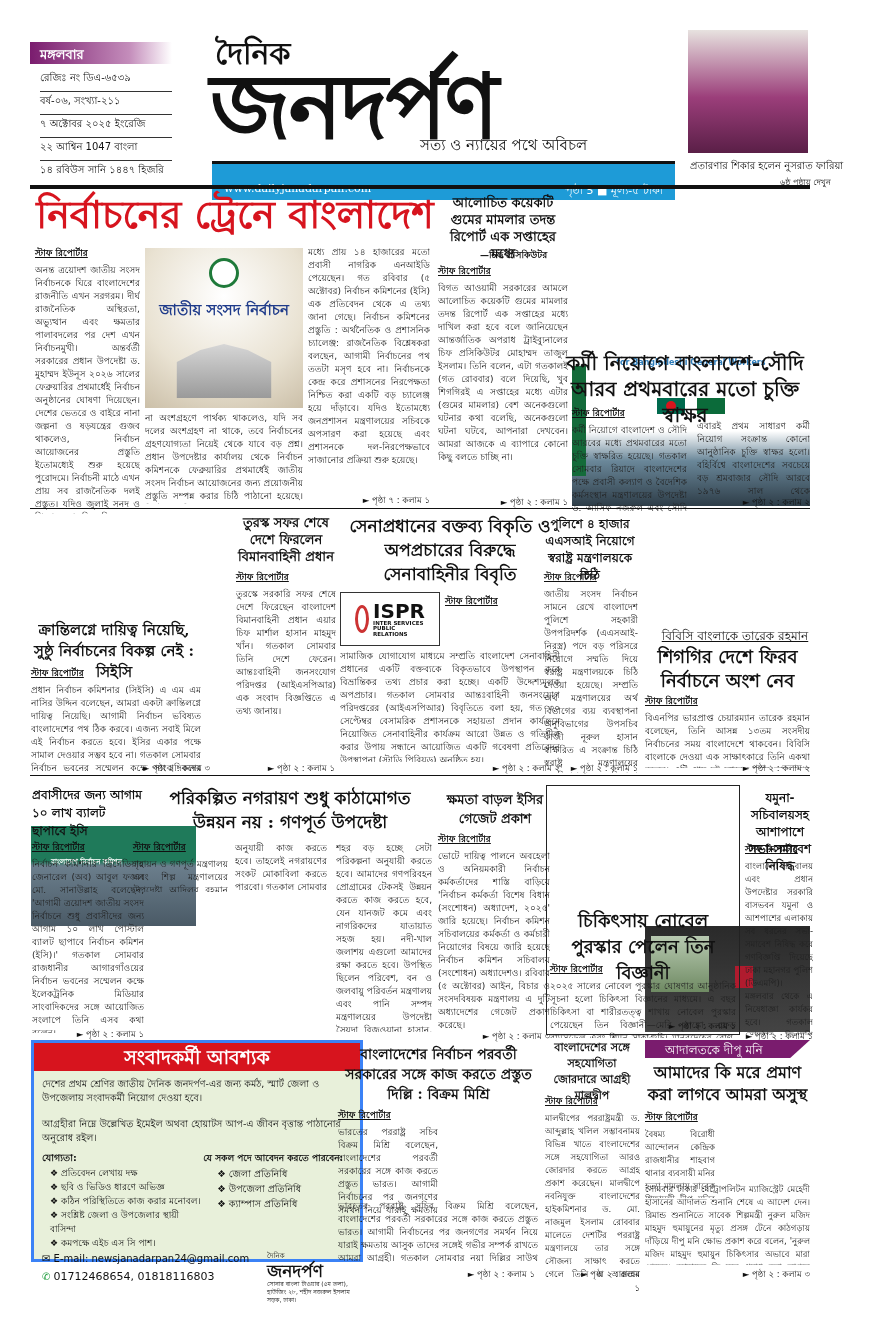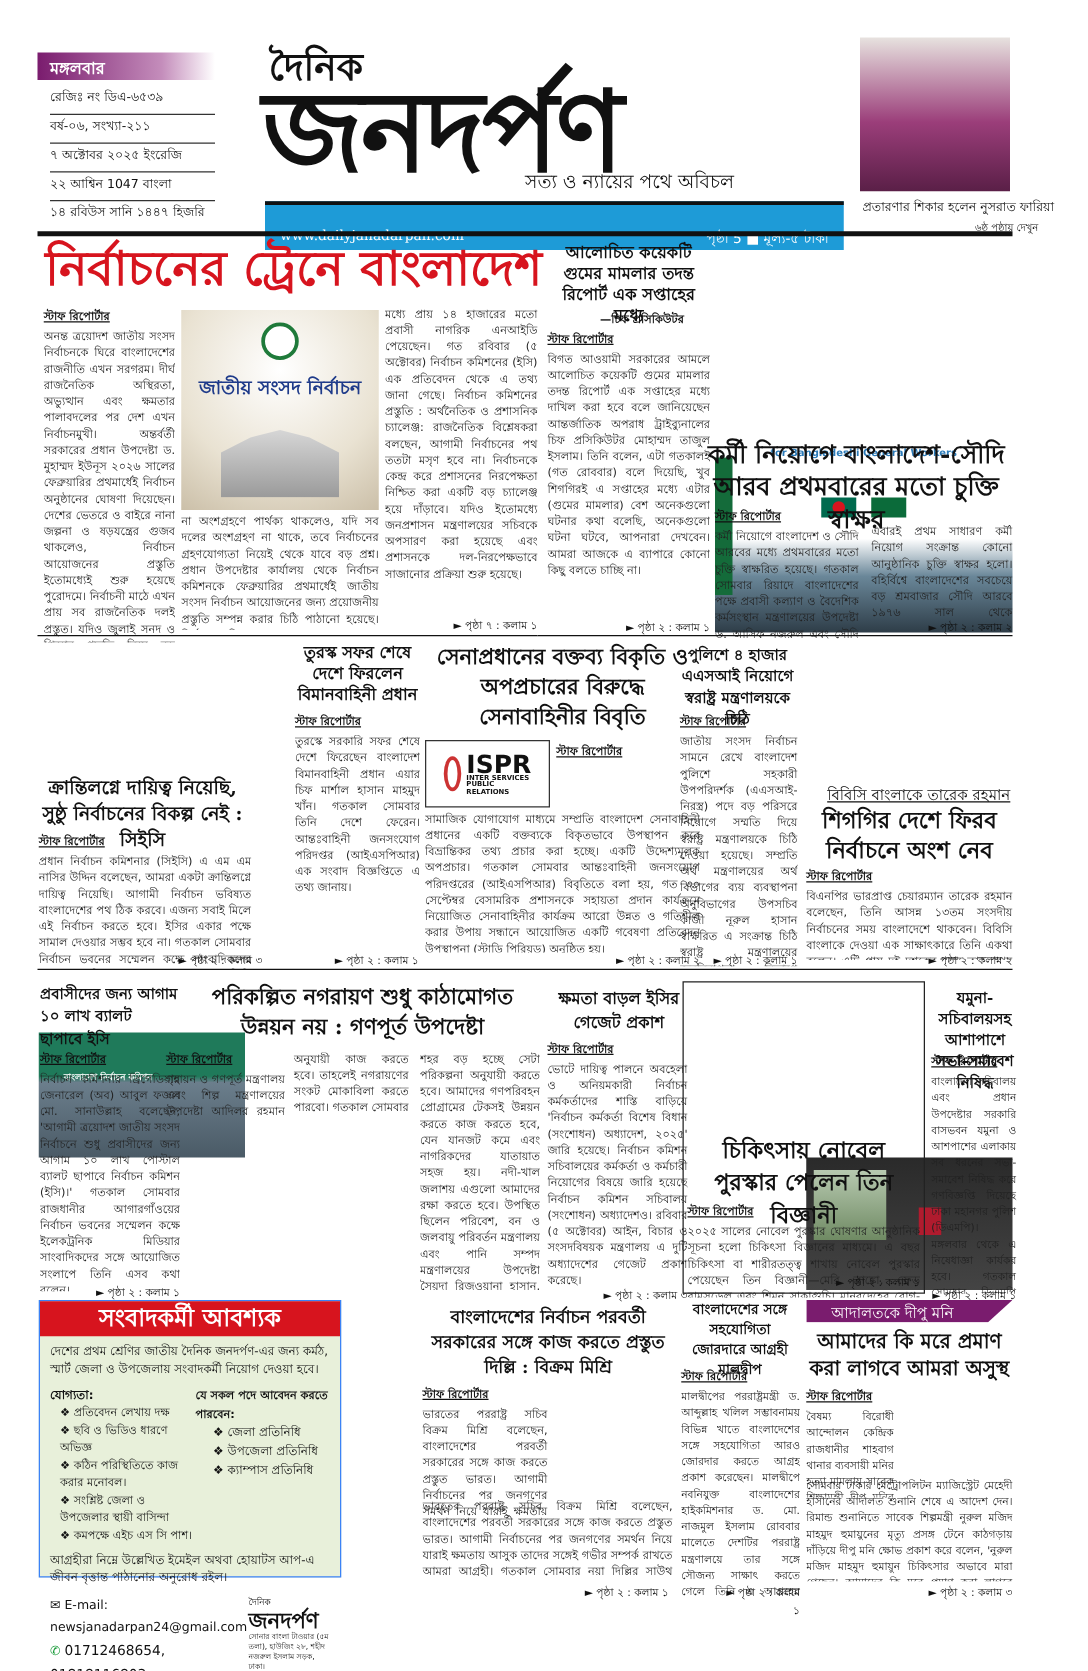--- a/index.html
+++ b/index.html
@@ -170,44 +170,44 @@
 </div>
 <div class="abs jump" style="left:650px;top:1020px;width:86px">► পৃষ্ঠা ২ : কলাম ১</div>
 
 <div class="abs hl" style="left:745px;top:790px;width:70px;font-size:12px;line-height:17px">যমুনা-সচিবালয়সহ আশাপাশে সভা-সমাবেশ নিষিদ্ধ</div>
 <div class="abs" style="left:745px;top:840px;width:68px">
   <div class="byline">স্টাফ রিপোর্টার</div>
   <div class="body-text" style="height:175px;overflow:hidden;font-size:8.5px">বাংলাদেশ সচিবালয় এবং প্রধান উপদেষ্টার সরকারি বাসভবন যমুনা ও আশপাশের এলাকায় সব ধরনের সভা-সমাবেশ নিষিদ্ধ করে গণবিজ্ঞপ্তি দিয়েছে ঢাকা মহানগর পুলিশ (ডিএমপি)। মঙ্গলবার থেকে এ নিষেধাজ্ঞা কার্যকর হবে। গতকাল সোমবার ডিএমপি কমিশনার শেখ মো. সাজ্জাত আলী সই করা এক গণবিজ্ঞপ্তিতে এ নির্দেশনার কথা জানানো হয়।</div>
 </div>
 <div class="abs jump" style="left:745px;top:1030px;width:68px">► পৃষ্ঠা ২ : কলাম ১</div>
 
-<div class="abs" style="left:31px;top:1040px;width:242px;height:222px;background:#e8f0da;border:1px solid #3b82f6">
+<div class="abs" style="left:31px;top:1040px;width:332px;height:222px;background:#e8f0da;border:3px solid #3b82f6">
   <div style="background:#d7141e;color:#fff;text-align:center;font-size:19px;font-weight:bold;height:28px;line-height:28px">সংবাদকর্মী আবশ্যক</div>
   <div style="padding:6px 8px;font-size:9.5px;line-height:14px">দেশের প্রথম শ্রেণির জাতীয় দৈনিক জনদর্পণ-এর জন্য কর্মঠ, স্মার্ট জেলা ও উপজেলায় সংবাদকর্মী নিয়োগ দেওয়া হবে।</div>
+  <div style="padding:6px 8px;font-size:9.5px;line-height:14px">আগ্রহীরা নিম্নে উল্লেখিত ইমেইল অথবা হোয়াটস আপ-এ জীবন বৃত্তান্ত পাঠানোর অনুরোধ রইল।</div>
   <div style="display:flex;padding:0 8px">
     <div style="width:52%">
       <div style="font-size:9.5px;font-weight:bold">যোগ্যতা:</div>
       <div style="font-size:9px;line-height:14px;padding-left:8px">
         <div>❖ <span>প্রতিবেদন লেখায় দক্ষ</span></div>
         <div>❖ <span>ছবি ও ভিডিও ধারণে অভিজ্ঞ</span></div>
         <div>❖ <span>কঠিন পরিস্থিতিতে কাজ করার মনোবল।</span></div>
         <div>❖ <span>সংশ্লিষ্ট জেলা ও উপজেলার স্থায়ী বাসিন্দা</span></div>
         <div>❖ <span>কমপক্ষে এইচ এস সি পাশ।</span></div>
       </div>
     </div>
     <div style="width:48%">
       <div style="font-size:9px;font-weight:bold">যে সকল পদে আবেদন করতে পারবেন:</div>
       <div style="font-size:9.5px;line-height:15px;padding-left:14px">
         <div>❖ <span>জেলা প্রতিনিধি</span></div>
         <div>❖ <span>উপজেলা প্রতিনিধি</span></div>
         <div>❖ <span>ক্যাম্পাস প্রতিনিধি</span></div>
       </div>
     </div>
   </div>
-  <div style="padding:6px 8px;font-size:9.5px;line-height:14px">আগ্রহীরা নিম্নে উল্লেখিত ইমেইল অথবা হোয়াটস আপ-এ জীবন বৃত্তান্ত পাঠানোর অনুরোধ রইল।</div>
   <div style="display:flex;justify-content:space-between;padding:0 8px">
     <div style="font-size:10px;line-height:18px">
       <div><span>✉</span> <span>E-mail: newsjanadarpan24@gmail.com</span></div>
       <div><span style="color:#1a9b3a">✆</span> <span style="font-size:11px">01712468654, 01818116803</span></div>
     </div>
     <div style="text-align:left;width:85px">
       <div style="font-size:7px">দৈনিক</div>
       <div style="font-size:17px;font-weight:900;line-height:18px">জনদর্পণ</div>
       <div style="font-size:6px;line-height:8px">সোনার বাংলা টাওয়ার (৫ম তলা), হাউজিং ২৮, শহীদ নজরুল ইসলাম সড়ক, ঢাকা।</div>
     </div>

